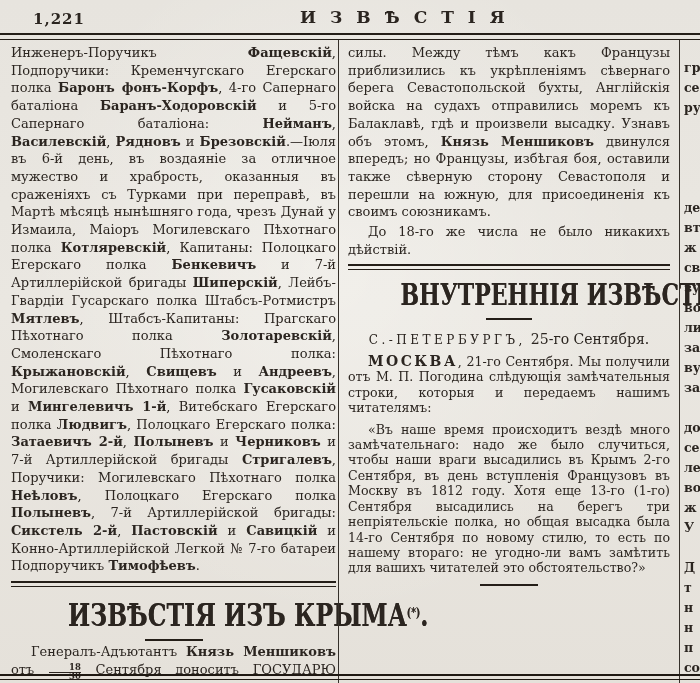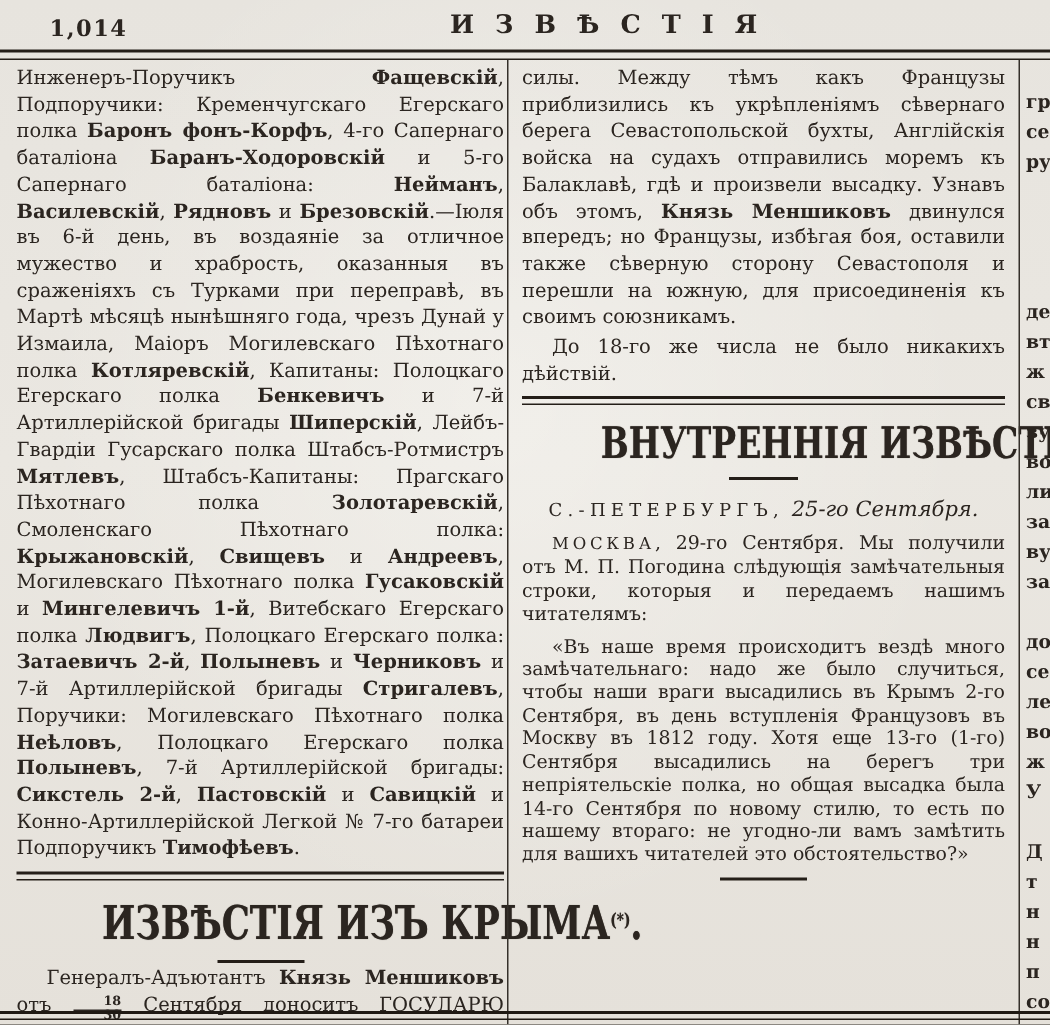--- a/index.html
+++ b/index.html
@@ -22,54 +22,54 @@
   .col-right{left:348px;width:322px;}
   .vdiv{position:absolute;top:40px;bottom:0;width:1.4px;background:#35302a;}
   .vdiv1{left:338px;}
   .vdiv2{left:679px;}
   
   .body-text{margin:2px 0 0;text-align:justify;font-size:13px;line-height:17.7px;
     text-rendering:optimizeLegibility;}
   .body-text.lower{font-size:12.6px;line-height:15.4px;margin-top:6px;}
   .indent{text-indent:20px;}
   .b{font-weight:700;}
-  .ls{letter-spacing:2.5px;text-transform:uppercase;font-size:11px;}
+  .ls{letter-spacing:2.5px;text-transform:uppercase;font-size:14px;font-weight:bold;}
   
   .double-rule{margin-top:6px;height:3px;border-top:2.3px solid #241e18;border-bottom:1.1px solid #241e18;}
   .short-bar{width:58px;height:2.4px;background:#241e18;margin:8px auto 0;}
   .short-bar.thin{height:1.6px;width:46px;}
   
   .headline{margin:11px 0 0;text-align:center;font-weight:700;font-size:31px;line-height:31px;overflow:visible;white-space:nowrap;}
   .headline-inner{display:inline-block;transform:scaleX(.76);transform-origin:50% 50%;white-space:nowrap;
     text-shadow:0 0 .6px rgba(35,26,18,.7);}
   .headline2{font-size:29px;line-height:30px;margin-top:10px;}
   .fn-mark{font-size:12px;vertical-align:9px;letter-spacing:0;}
   
   .dateline{margin:9px 0 0;text-align:center;white-space:nowrap;}
   .dateline .city{font-size:12px;letter-spacing:3.5px;text-transform:uppercase;}
-  .dateline .date{font-style:italic;font-size:14px;}
+  .dateline .date{font-size:14px;}
   
   .attribution{margin:-15.4px 2px 0 0;text-align:right;font-style:italic;font-size:12.5px;line-height:15.4px;}
   
   .frac{display:inline-block;vertical-align:-5px;text-align:center;font-size:8.5px;line-height:7.8px;font-weight:700;margin:0 1px;}
   .frac span{display:block;}
   .frac .den{border-top:1px solid #2b2520;}
   
   .edge-col{position:absolute;left:684px;top:40px;width:16px;overflow:hidden;}
   .edge-line{height:20px;font-weight:700;font-size:12.5px;white-space:nowrap;overflow:hidden;}
   
   .bottom-rule{position:absolute;left:0;bottom:3px;width:700px;height:3px;
     border-top:2.6px solid #1f1913;border-bottom:1.3px solid #1f1913;}
 </style>
 </head>
 <body>
 
 <div class="page">
 
-  <div class="pagenum">1,014</div>
+  <div class="pagenum">1,221</div>
   <div class="masthead">ИЗВѢСТІЯ</div>
   <div class="header-rule"></div>
 
   <div class="col col-left">
     <p class="body-text"><span>Инженеръ-Поручикъ </span><span class="b">Фащевскій</span><span>, Подпоручики: Кременчугскаго Егерскаго полка </span><span class="b">Баронъ фонъ-Корфъ</span><span>, 4-го Сапернаго баталіона </span><span class="b">Баранъ-Ходоровскій</span><span> и 5-го Сапернаго баталіона: </span><span class="b">Нейманъ</span><span>, </span><span class="b">Василевскій</span><span>, </span><span class="b">Рядновъ</span><span> и </span><span class="b">Брезовскій</span><span>.—Іюля въ 6-й день, въ воздаяніе за отличное мужество и храбрость, оказанныя въ сраженіяхъ съ Турками при переправѣ, въ Мартѣ мѣсяцѣ нынѣшняго года, чрезъ Дунай у Измаила, Маіоръ Могилевскаго Пѣхотнаго полка </span><span class="b">Котляревскій</span><span>, Капитаны: Полоцкаго Егерскаго полка </span><span class="b">Бенкевичъ</span><span> и 7-й Артиллерійской бригады </span><span class="b">Шиперскій</span><span>, Лейбъ-Гвардіи Гусарскаго полка Штабсъ-Ротмистръ </span><span class="b">Мятлевъ</span><span>, Штабсъ-Капитаны: Прагскаго Пѣхотнаго полка </span><span class="b">Золотаревскій</span><span>, Смоленскаго Пѣхотнаго полка: </span><span class="b">Крыжановскій</span><span>, </span><span class="b">Свищевъ</span><span> и </span><span class="b">Андреевъ</span><span>, Могилевскаго Пѣхотнаго полка </span><span class="b">Гусаковскій</span><span> и </span><span class="b">Мингелевичъ 1-й</span><span>, Витебскаго Егерскаго полка </span><span class="b">Людвигъ</span><span>, Полоцкаго Егерскаго полка: </span><span class="b">Затаевичъ 2-й</span><span>, </span><span class="b">Полыневъ</span><span> и </span><span class="b">Черниковъ</span><span> и 7-й Артиллерійской бригады </span><span class="b">Стригалевъ</span><span>, Поручики: Могилевскаго Пѣхотнаго полка </span><span class="b">Неѣловъ</span><span>, Полоцкаго Егерскаго полка </span><span class="b">Полыневъ</span><span>, 7-й Артиллерійской бригады: </span><span class="b">Сикстель 2-й</span><span>, </span><span class="b">Пастовскій</span><span> и </span><span class="b">Савицкій</span><span> и Конно-Артиллерійской Легкой № 7-го батареи Подпоручикъ </span><span class="b">Тимофѣевъ</span><span>.</span></p>
 
     <div class="double-rule"></div>
 
     <h1 class="headline">
       <span class="headline-inner"><span>ИЗВѢСТІЯ ИЗЪ КРЫМА</span><sup class="fn-mark">(*)</sup><span>.</span></span>
@@ -95,21 +95,21 @@
       <span class="headline-inner">ВНУТРЕННІЯ ИЗВѢСТІЯ.</span>
     </h1>
 
     <div class="short-bar thin"></div>
 
     <p class="dateline">
       <span class="city">С.-Петербургъ,</span>
       <span class="date">25-го Сентября.</span>
     </p>
 
-    <p class="body-text indent lower"><span class="ls">Москва</span><span>, 29-го Сентября. Мы получили отъ М. П. Погодина слѣдующія замѣчательныя строки, которыя и передаемъ нашимъ читателямъ:</span></p>
+    <p class="body-text indent lower"><span class="ls">Москва</span><span>, 21-го Сентября. Мы получили отъ М. П. Погодина слѣдующія замѣчательныя строки, которыя и передаемъ нашимъ читателямъ:</span></p>
 
     <p class="body-text indent lower"><span>«Въ наше время происходитъ вездѣ много замѣчательнаго: надо же было случиться, чтобы наши враги высадились въ Крымъ 2-го Сентября, въ день вступленія Французовъ въ Москву въ 1812 году. Хотя еще 13-го (1-го) Сентября высадились на берегъ три непріятельскіе полка, но общая высадка была 14-го Сентября по новому стилю, то есть по нашему втораго: не угодно-ли вамъ замѣтить для вашихъ читателей это обстоятельство?»</span></p>
 
 
     <div class="short-bar"></div>
 
   </div>
 
   <div class="vdiv vdiv2"></div>
 

